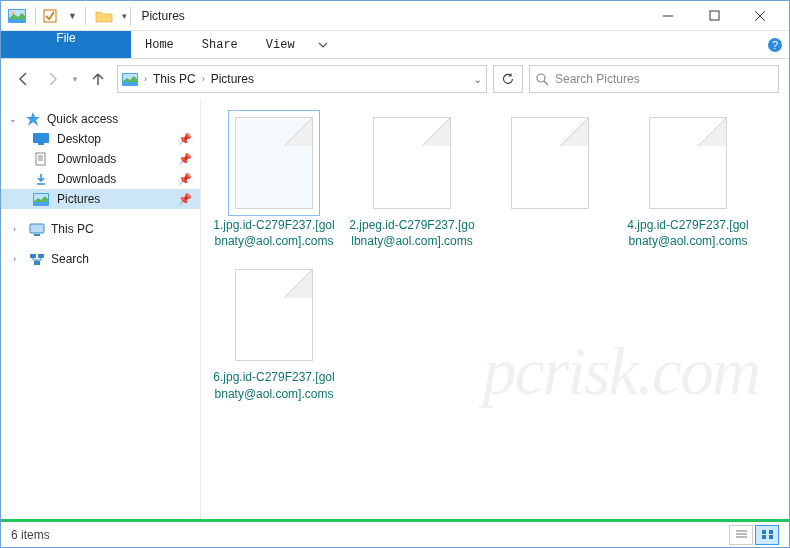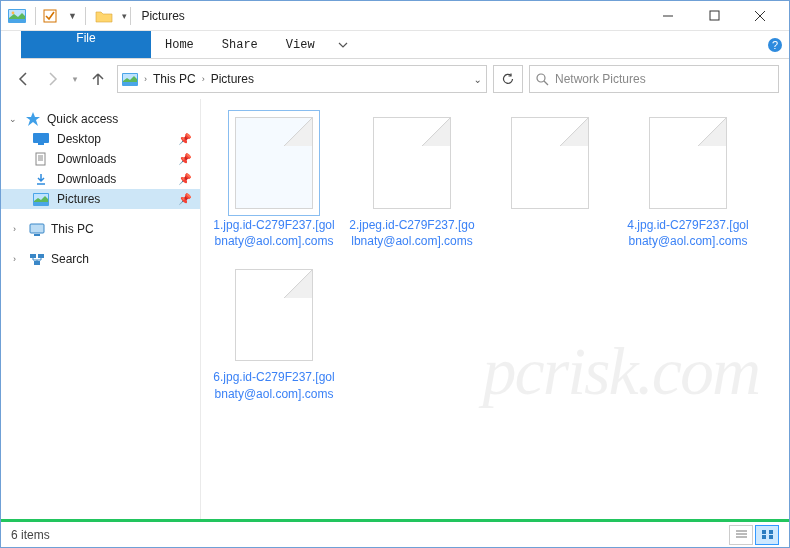--- a/index.html
+++ b/index.html
@@ -6,21 +6,21 @@
 body { width: 790px; height: 548px; background: #fff; border: 1px solid #6fa0d6; overflow: hidden; position: relative; }
 
 .titlebar { height: 30px; background: #fff; display: flex; align-items: center; padding: 0 6px; border-bottom: 1px solid #e5e5e5; }
 .titlebar .ico { width: 20px; height: 16px; margin-right: 4px; display: flex; align-items: center; justify-content: center; }
 .titlebar .sep { width: 1px; height: 18px; background: #d0d0d0; margin: 0 4px; }
 .titlebar .qat { display: flex; align-items: center; gap: 4px; }
 .titlebar .title { margin-left: 6px; font-size: 12px; color: #222; }
 .titlebar .winbtns { margin-left: auto; display: flex; }
 .titlebar .winbtn { width: 46px; height: 30px; display: flex; align-items: center; justify-content: center; font-size: 14px; color: #333; }
 
-.ribbon { height: 28px; display: flex; align-items: center; border-bottom: 1px solid #d9d9d9; font-size: 12px; background:#fff;margin-left:20px; }
+.ribbon { height: 28px; display: flex; align-items: center; border-bottom: 1px solid #d9d9d9; font-size: 12px; background:#fff; }
 .ribbon .file { background: #1979ca; color: #fff; padding: 0 18px; height: 100%; display: flex; align-items: center; }
 .ribbon .tab { padding: 0 14px; height: 100%; display: flex; align-items: center; color: #222; font-family: Liberation Mono, monospace; }
 .ribbon .help { margin-left: auto; width: 28px; height: 100%; display: flex; align-items: center; justify-content: center; color: #1976d2; }
 .ribbon .expand { width: 28px; height: 100%; display: flex; align-items: center; justify-content: center; color: #555; font-size: 10px; }
 
 .addrbar { height: 40px; display: flex; align-items: center; padding: 4px 10px; gap: 6px; background:#fff; }
 .nav-arrows { display: flex; align-items: center; gap: 2px; }
 .nav-btn { width: 26px; height: 26px; display: flex; align-items: center; justify-content: center; color: #9e9e9e; font-size: 16px; }
 .addrbox { flex: 1; height: 28px; border: 1px solid #ccc; display: flex; align-items: center; padding: 0 4px; gap: 4px; font-size: 12px; }
 .addrbox .crumb { display: flex; align-items: center; gap: 4px; color: #222; }
@@ -34,21 +34,21 @@
 .sidebar { width: 200px; border-right: 1px solid #eaeaea; padding: 10px 0; font-size: 12px; overflow: hidden; }
 .sidebar .group { margin-bottom: 10px; }
 .sidebar .hdr { display: flex; align-items: center; gap: 6px; padding: 3px 8px 3px 18px; color: #222; }
 .sidebar .hdr .caret { font-size: 9px; color: #666; margin-left:-10px; width:10px; }
 .sidebar .item { display: flex; align-items: center; padding: 3px 8px 3px 32px; gap: 8px; color: #222; position: relative; }
 .sidebar .item .pin { margin-left: auto; color: #7c7c7c; font-size: 11px; }
 .sidebar .item.selected { background: #cde6f7; }
 .ficon { width: 16px; height: 14px; display: inline-flex; align-items: center; justify-content: center; flex:0 0 16px; }
 
 .filearea { flex: 1; padding: 18px 8px; display: flex; flex-wrap: wrap; align-content: flex-start; gap: 20px 8px; position:relative; }
-.file { width: 130px; display: flex; flex-direction: column; align-items: center; text-align: center; font-size: 12px; color: #3b82f6; }
+.file { width: 130px; display: flex; flex-direction: column; align-items: center; text-align: center; font-size: 12px; color: #0f766e; }
 .file.selected { }
 .file.selected .thumb { outline: 1px solid #88bdf0; outline-offset: 6px; background: #cde8ff33; }
 .thumb { width: 78px; height: 92px; background: #fff; border: 1px solid #d5d5d5; position: relative; margin-bottom: 8px; }
 .thumb::before { content: ""; position: absolute; top: 0; right: 0; width: 28px; height: 28px; background: linear-gradient(135deg, transparent 49%, #d5d5d5 50%, #f0f0f0 52%); }
 .fname { line-height: 1.35; word-break: break-all; padding: 0 2px; }
 
 .statusbar { height: 28px; border-top: 3px solid #22c55e; display: flex; align-items: center; padding: 0 10px; font-size: 12px; color: #444; background:#fff; position:absolute; bottom:0; left:0; right:0;}
 .statusbar .views { margin-left: auto; display: flex; gap: 2px; }
 .viewbtn { width: 24px; height: 20px; border: 1px solid #ccc; display: flex; align-items: center; justify-content: center; font-size: 12px; color:#555; }
 .viewbtn.active { border-color: #3399ff; background: #cde8ff; }
@@ -164,21 +164,21 @@
     <svg width="14" height="14" viewBox="0 0 14 14">
         <path d="M11.5 7 A4.5 4.5 0 1 1 10 3.5" stroke="#444" stroke-width="1.2" fill="none"></path>
         <path d="M10 1.5 L10 4 L7.5 4" stroke="#444" stroke-width="1.2" fill="none"></path>
       </svg>
   </div>
   <div class="searchbox">
     <svg width="13" height="13" viewBox="0 0 13 13">
         <circle cx="5" cy="5" r="4" stroke="#888" stroke-width="1.2" fill="none"></circle>
         <line x1="8" y1="8" x2="12" y2="12" stroke="#888" stroke-width="1.2"></line>
       </svg>
-    <span>Network Pictures</span>
+    <span>Search Pictures</span>
   </div>
 </div>
 
 <div class="content">
   <div class="sidebar">
     <div class="group">
       <div class="hdr">
         <span class="caret">⌄</span>
         <span class="ficon">
           <svg width="16" height="16" viewBox="0 0 16 16">

